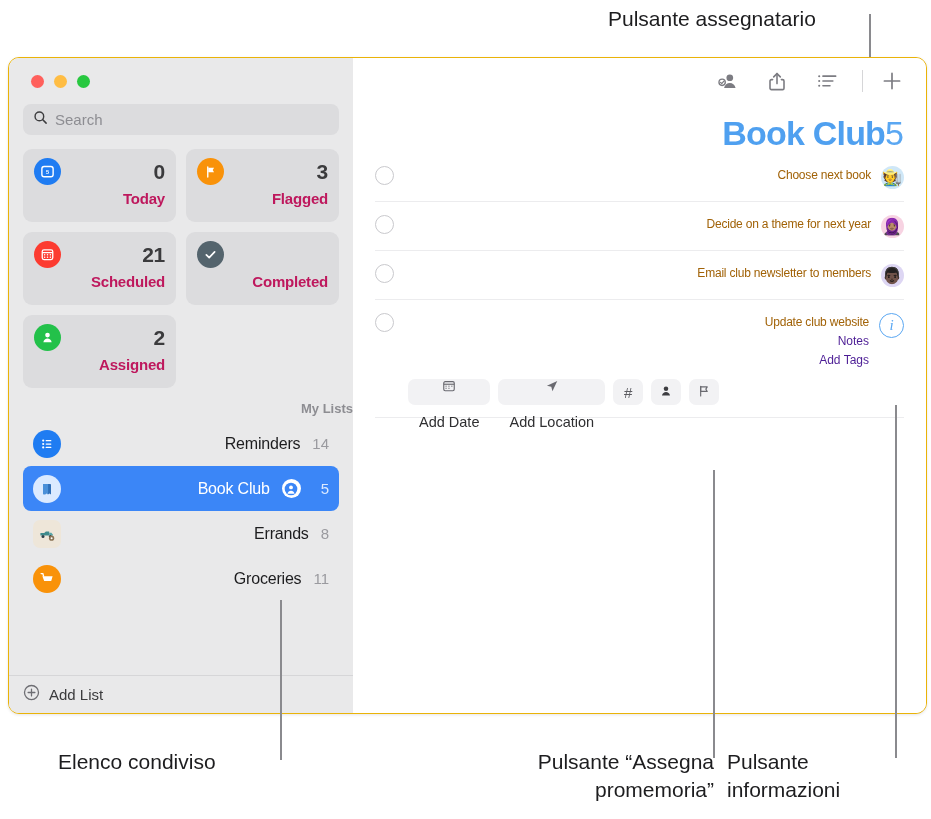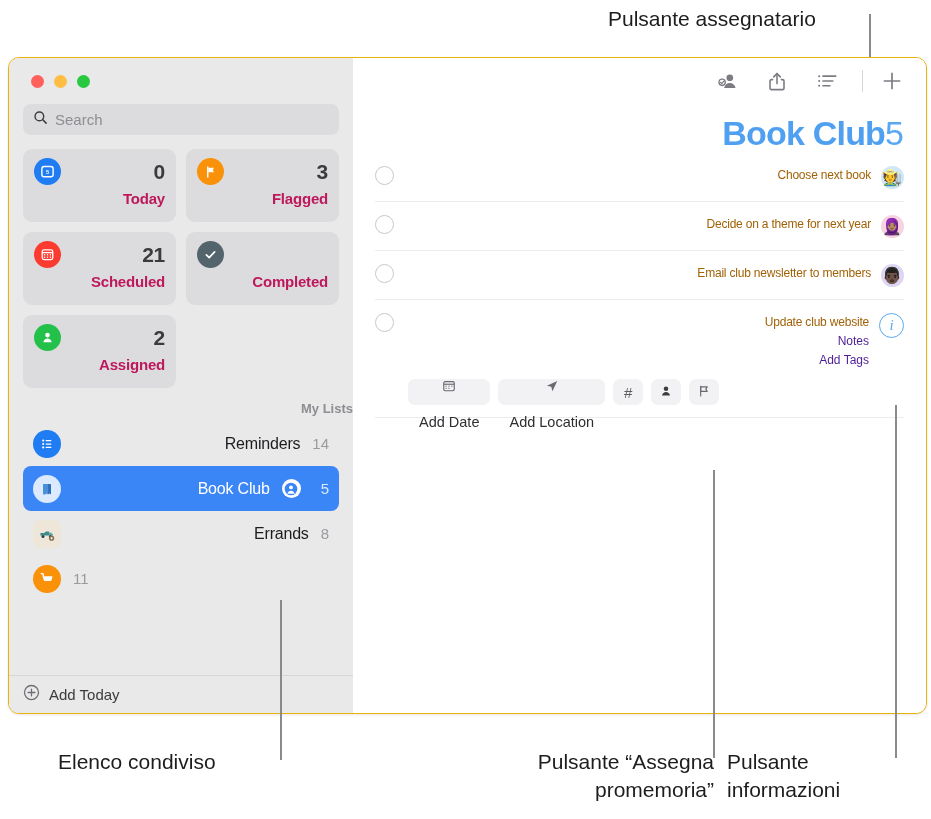--- a/index.html
+++ b/index.html
@@ -257,33 +257,34 @@
         <div class="ct">8</div>
       </div>
 
       <div class="list-row">
         <div class="licon" style="background:#f99209;">
           <svg width="17" height="17" viewBox="0 0 16 16">
               <path d="M3.2 5.8h9.6l-1.3 4.6H4.9z" fill="#fff"></path>
               <path d="M2 3.4h1.6l.7 2.4" fill="none" stroke="#fff" stroke-width="1.3" stroke-linecap="round"></path>
             </svg>
         </div>
+        <div class="nm">Groceries</div>
         <div class="ct">11</div>
       </div>
 
     </div>
 
     <div id="addlist">
       <span>
         <svg width="17" height="17" viewBox="0 0 16 16">
             <circle cx="8" cy="8" r="6.6" fill="none" stroke="#6e6e73" stroke-width="1.2"></circle>
             <path d="M8 4.8v6.4M4.8 8h6.4" stroke="#6e6e73" stroke-width="1.2" stroke-linecap="round"></path>
           </svg>
       </span>
-      <span class="t">Add Today</span>
+      <span class="t">Add List</span>
     </div>
   </div>
 
   <div id="main">
 
     <div id="toolbar">
       <div class="tbtn">
         <svg width="23" height="20" viewBox="0 0 24 20">
             <circle cx="14.4" cy="6.6" r="3.5" fill="#7c7c82"></circle>
             <path d="M8.4 17.2c.8-3.4 3.2-5 6-5s5.2 1.6 6 5z" fill="#7c7c82"></path>

